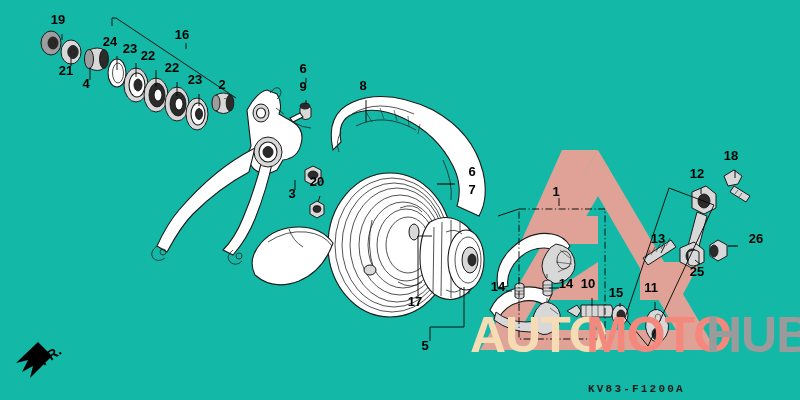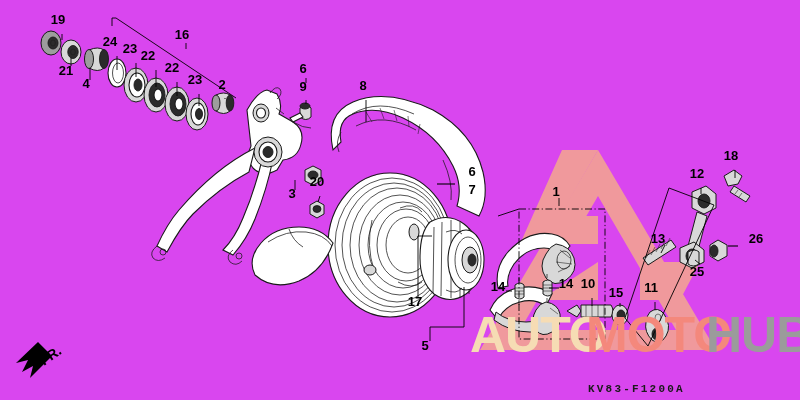--- a/index.html
+++ b/index.html
@@ -1,18 +1,18 @@
 <!DOCTYPE html>
 <html><head>
 <meta charset="utf-8">
 <style>
   html,body{margin:0;padding:0;background:#fff;}
   body{width:800px;height:400px;overflow:hidden;
        font-family:"Liberation Sans",sans-serif;}
-  #stage{position:relative;width:800px;height:400px;background:#d946ef;}
+  #stage{position:relative;width:800px;height:400px;background:#14b8a6;}
   #stage svg{position:absolute;left:0;top:0;}
   .lbl{font-family:"Liberation Sans",sans-serif;font-weight:bold;font-size:13px;fill:#000;}
   .ld{stroke:#000;stroke-width:0.9;fill:none;}
   .ld2{stroke:#000;stroke-width:1.1;fill:none;}
   .dashbox{stroke:#000;stroke-width:0.9;fill:none;stroke-dasharray:7 2.5 1.2 2.5;}
   .part{stroke:#1a1a1a;fill:#ffffff;stroke-width:1.1;}
   .part-d{stroke:#1a1a1a;fill:#d8d8d8;stroke-width:1.0;}
   .part-dd{stroke:#1a1a1a;fill:#9d9d9d;stroke-width:1.0;}
   .part-k{stroke:#1a1a1a;fill:#2b2b2b;stroke-width:0.9;}
   .thin{stroke:#1a1a1a;stroke-width:0.75;fill:none;}

